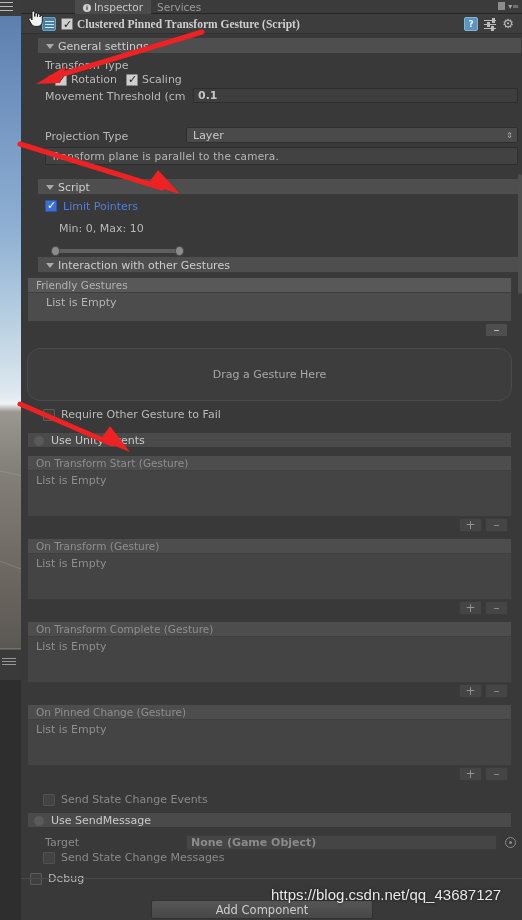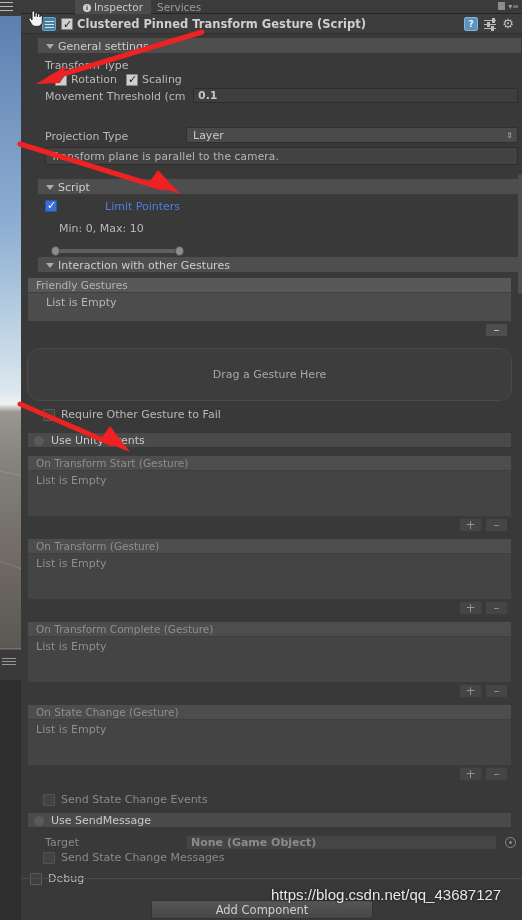--- a/index.html
+++ b/index.html
@@ -91,21 +91,21 @@
   #comp-check{
     position:absolute; left:40px; top:4px; width:12px; height:12px;
     background:#cfcfcf; border:1px solid #7e7e7e; border-radius:1px;
   }
   #comp-check .tick{
     position:absolute; left:1px; top:0px; width:10px; height:10px;
     color:#1d1d1d; font-size:11px; line-height:11px; font-weight:bold;
   }
   #comp-title{
     position:absolute; left:56px; top:3px; height:14px; line-height:14px;
-    font-size:11.5px; font-weight:bold; color:#cfcfcf; white-space:nowrap;
+    font-size:11.5px; font-weight:bold; color:#cfcfcf; white-space:nowrap;font-family:Liberation Serif, serif;
   }
   #comp-icons{ position:absolute; right:4px; top:3px; height:14px; }
   .hdr-ico{ position:absolute; top:0; width:14px; height:14px; }
   #ico-help{ right:40px; background:#5e93bd; border:1px solid #7fb5d8; border-radius:2px;
     color:#e8f4fb; font-size:9px; line-height:13px; text-align:center; font-weight:bold; }
   #ico-preset{ right:20px; }
   #ico-preset i{ position:absolute; left:0; height:1px; background:#bcbcbc; }
   #ico-preset i:nth-child(1){ top:3px; width:12px; }
   #ico-preset i:nth-child(2){ top:7px; width:12px; }
   #ico-preset i:nth-child(3){ top:11px; width:12px; }
@@ -362,21 +362,21 @@
     </div>
 
     <div class="section-hdr" style="left:16px; top:164px;">
       <div class="tri"></div>
       <div class="lbl">Script</div>
     </div>
 
     <div class="cbx blueon" style="left:24px; top:186px;">
         <span class="tick">✓</span>
       </div>
-    <div class="lblrow blue" style="left:42px; top:186px;margin-left:42px;">Limit Pointers</div>
+    <div class="lblrow blue" style="left:42px; top:186px;">Limit Pointers</div>
     <div class="lblrow" style="left:38px; top:208px;">Min: 0, Max: 10</div>
 
     <div class="section-hdr" style="left:16px; top:242px;">
       <div class="tri"></div>
       <div class="lbl">Interaction with other Gestures</div>
     </div>
 
     <div class="listbox" style="left:6px; top:263px; width:485px; height:45px;">
       <div class="hd">
           <span>Friendly Gestures</span>
@@ -419,21 +419,21 @@
       <div class="hd">
           <span>On Transform Complete (Gesture)</span>
         </div>
       <div class="empty">List is Empty</div>
     </div>
     <div class="minibtn dim" style="left:438px; top:670px;">+</div>
     <div class="minibtn dim" style="left:464px; top:670px;">–</div>
 
     <div class="listbox dim" style="left:6px; top:690px; width:485px; height:62px;">
       <div class="hd">
-          <span>On State Change (Gesture)</span>
+          <span>On Pinned Change (Gesture)</span>
         </div>
       <div class="empty">List is Empty</div>
     </div>
     <div class="minibtn dim" style="left:438px; top:753px;">+</div>
     <div class="minibtn dim" style="left:464px; top:753px;">–</div>
 
     <div class="cbx disabled" style="left:22px; top:780px;"></div>
     <div class="lblrow dim" style="left:40px; top:779px;">Send State Change Events</div>
 
     <div class="toggle-bar" style="left:6px; top:798px; width:485px;">

